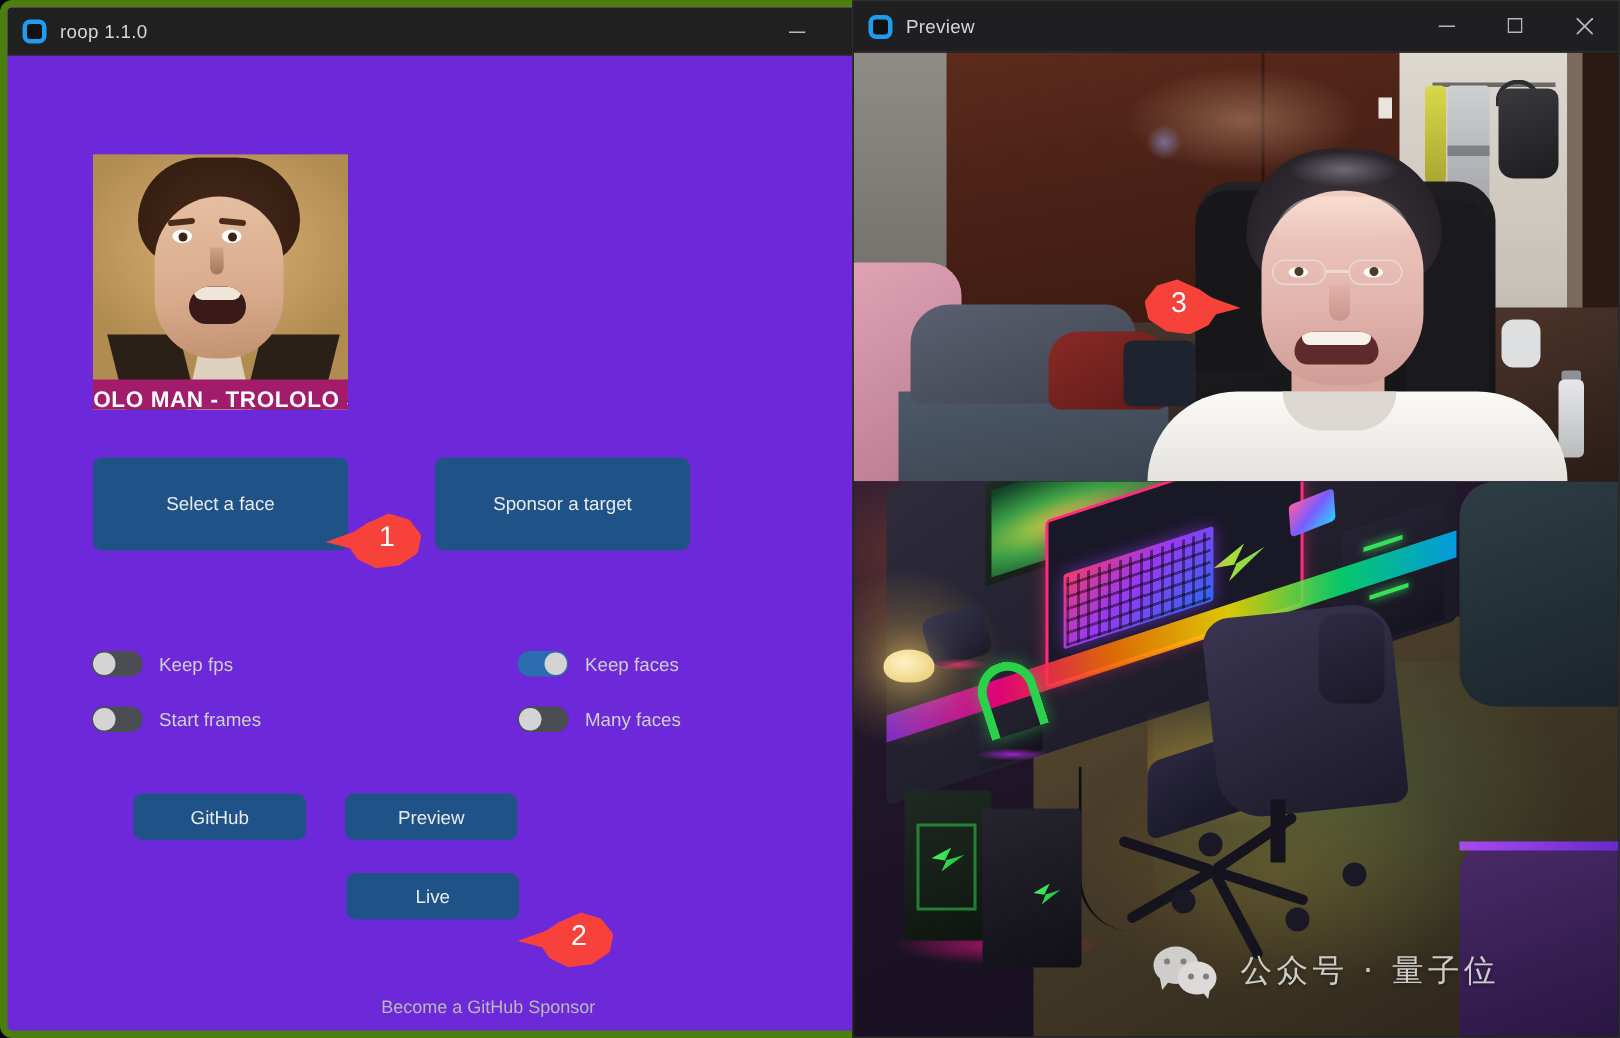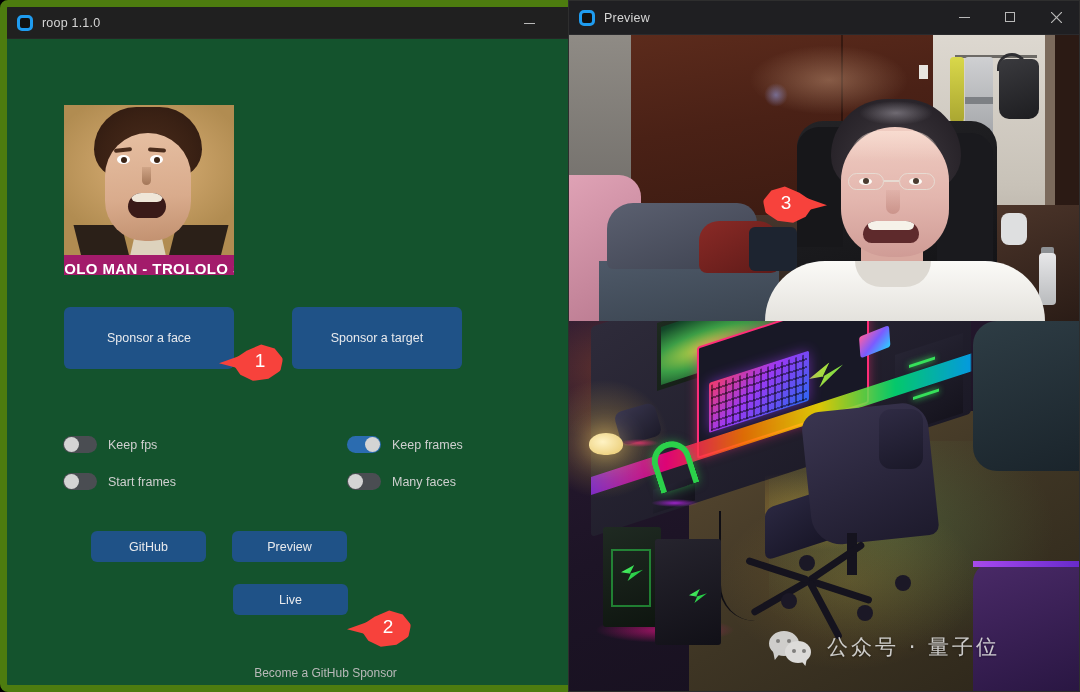--- a/index.html
+++ b/index.html
@@ -7,23 +7,23 @@
     width: 1080px; height: 692px;
     background: #000;
     font-family: "Liberation Sans", sans-serif;
     overflow: hidden;
   }
   #root { position: relative; width: 1080px; height: 692px; background:#000; }
 
   
   .roop-window {
     position: absolute; left: 0; top: 0; width: 651px; height: 692px;
-    background: #14532d;
+    background: #6d28d9;
     border-radius: 8px 8px 8px 8px;
-    border: 7px solid #4d7c0f;
+    border: 5px solid #4d7c0f;
     overflow: hidden;
   }
   .titlebar {
     height: 32px; background: #202020;
     display: flex; align-items: center;
     border-bottom: 1px solid #262626;
     position: relative;
   }
   .app-icon {
     width: 16px; height: 16px; margin-left: 10px; margin-right: 9px;
@@ -400,37 +400,37 @@
         <div class="fp-nose"></div>
         <div class="fp-mouth">
           <div class="fp-teeth"></div>
         </div>
         <div class="fp-caption">
           <span>ROLOLO MAN - TROLOLO SON</span>
         </div>
       </div>
 
       <div class="select-row">
-        <button class="btn btn-select">Sponsor a face</button>
+        <button class="btn btn-select">Select a face</button>
         <button class="btn btn-select">Sponsor a target</button>
       </div>
 
       <div class="switch-grid">
         <div class="switch-row">
           <div class="switch-cell left">
             <div class="sw">
                 <div class="knob"></div>
               </div>
             <div class="sw-label">Keep fps</div>
           </div>
           <div class="switch-cell">
             <div class="sw on">
                 <div class="knob"></div>
               </div>
-            <div class="sw-label">Keep frames</div>
+            <div class="sw-label">Keep faces</div>
           </div>
         </div>
         <div class="switch-row">
           <div class="switch-cell left">
             <div class="sw">
                 <div class="knob"></div>
               </div>
             <div class="sw-label">Start frames</div>
           </div>
           <div class="switch-cell">

